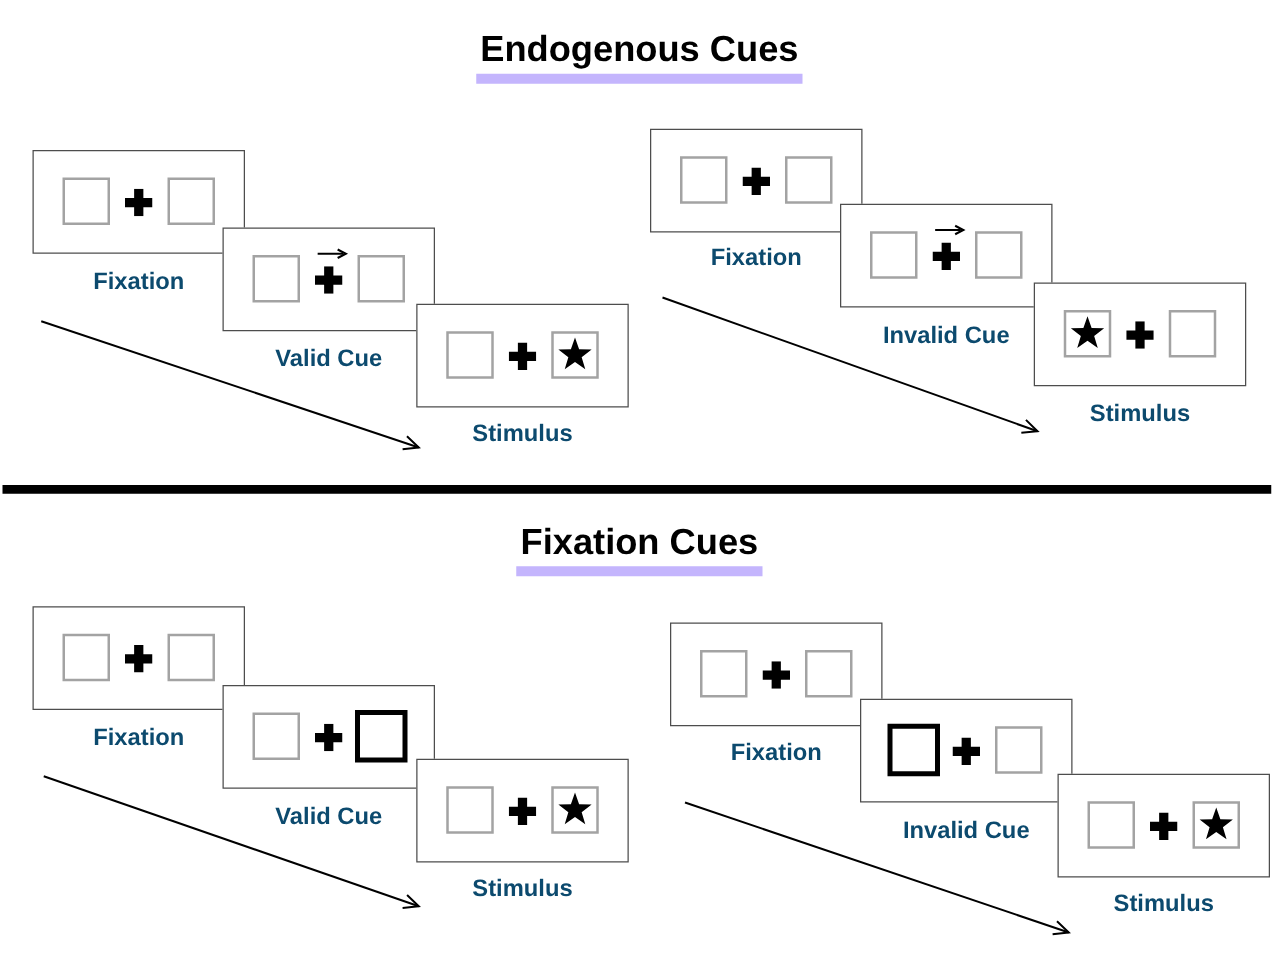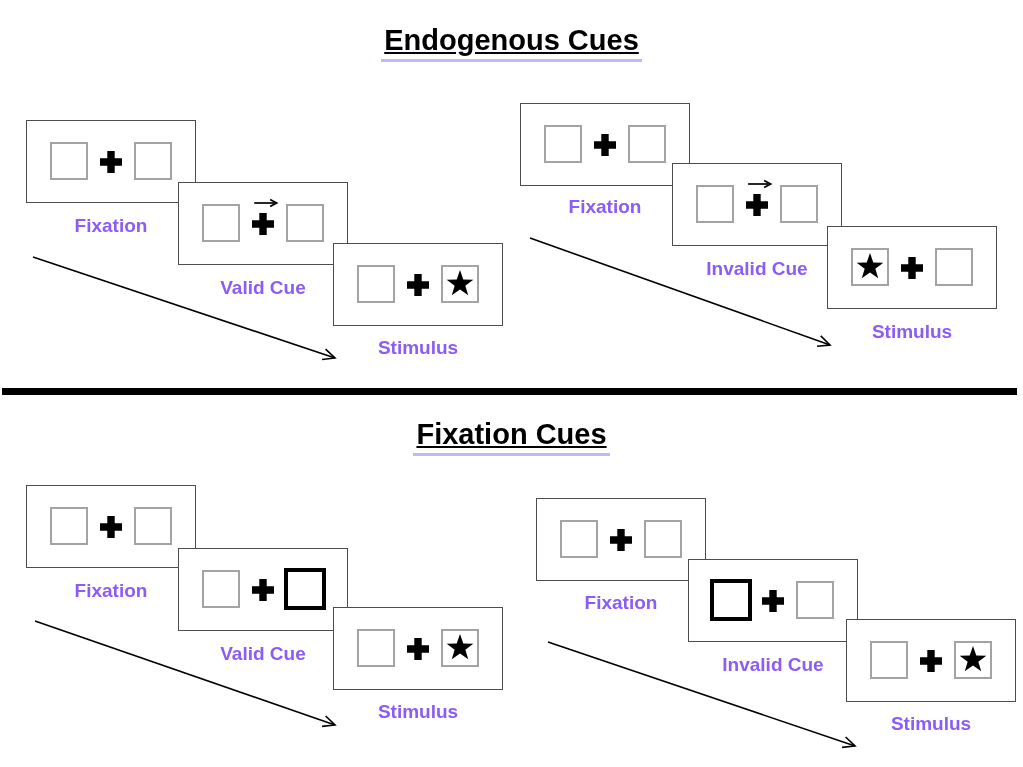--- a/index.html
+++ b/index.html
@@ -17,23 +17,22 @@
     position: absolute;
     left: 0;
     width: 100%;
     text-align: center;
     font-size: 29px;
     font-weight: bold;
     color: #000000;
   }
   .title span {
     display: inline-block;
-    border-bottom: 3px solid #c4b5fd;
+    border-bottom: 8px solid #c4b5fd;
     padding: 0 3px 2px 3px;
-    text-decoration: underline;
   }
   #title-endogenous { top: 24px; }
   #title-exogenous  { top: 418px; }
 
   
   .divider {
     position: absolute;
     left: 2px;
     top: 388px;
     width: 1015px;
@@ -88,21 +87,21 @@
   }
   .star { width: 30px; height: 30px; display: block; }
 
   
   .plabel {
     position: absolute;
     width: 170px;
     text-align: center;
     font-size: 19px;
     font-weight: bold;
-    color: #8b5cf6;
+    color: #0c4a6e;
     line-height: 22px;
     white-space: nowrap;
   }
 
   
   .tarrow { position: absolute; }
 </style>
 </head>
 <body>
 

